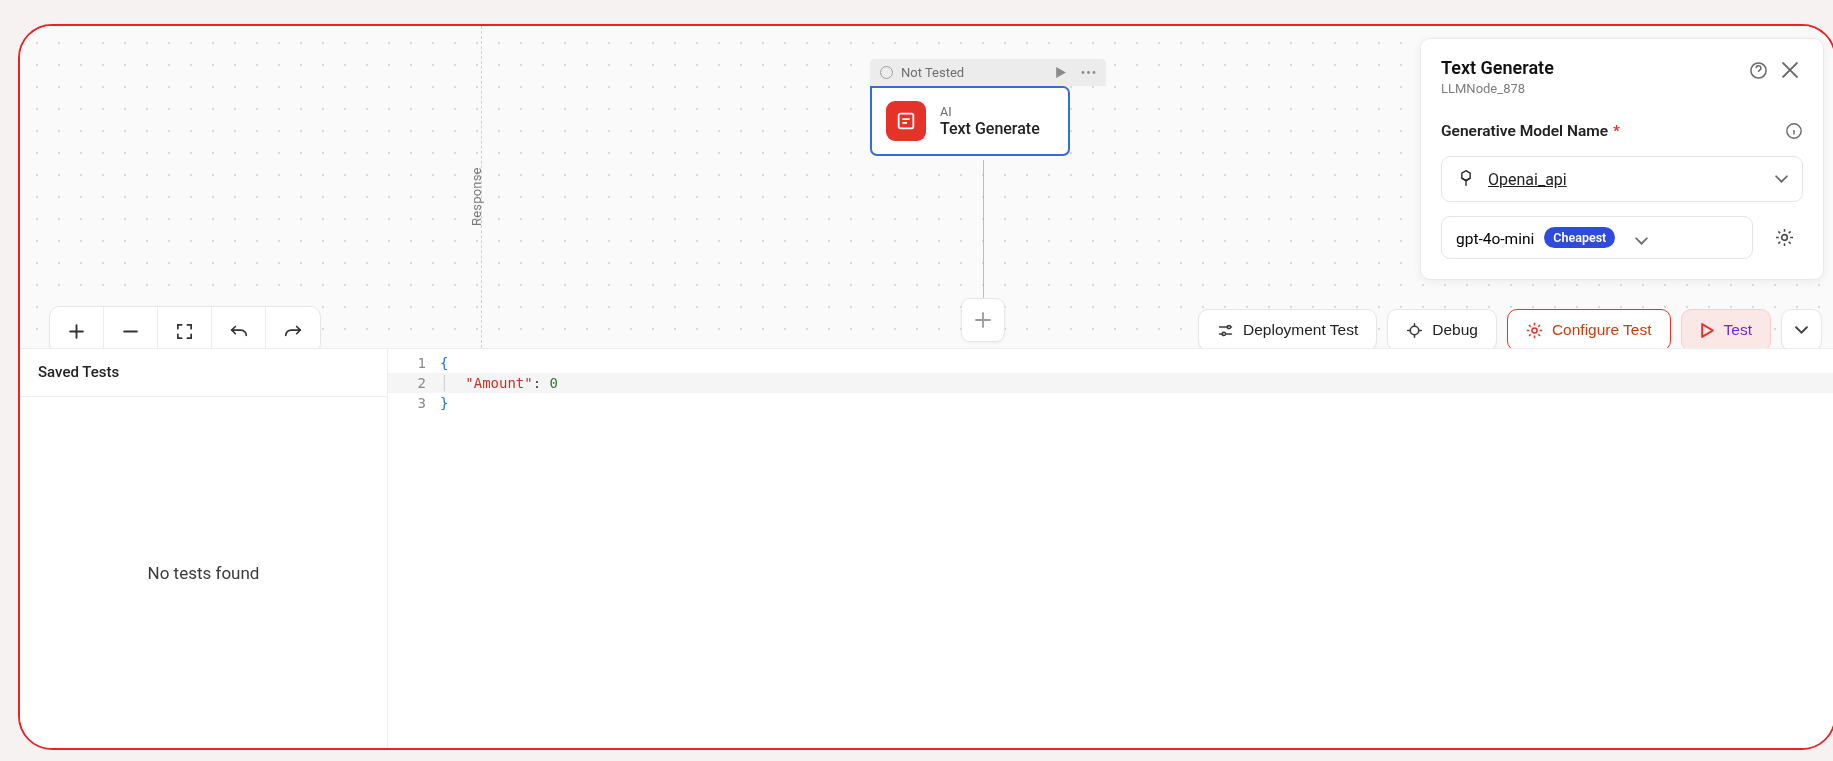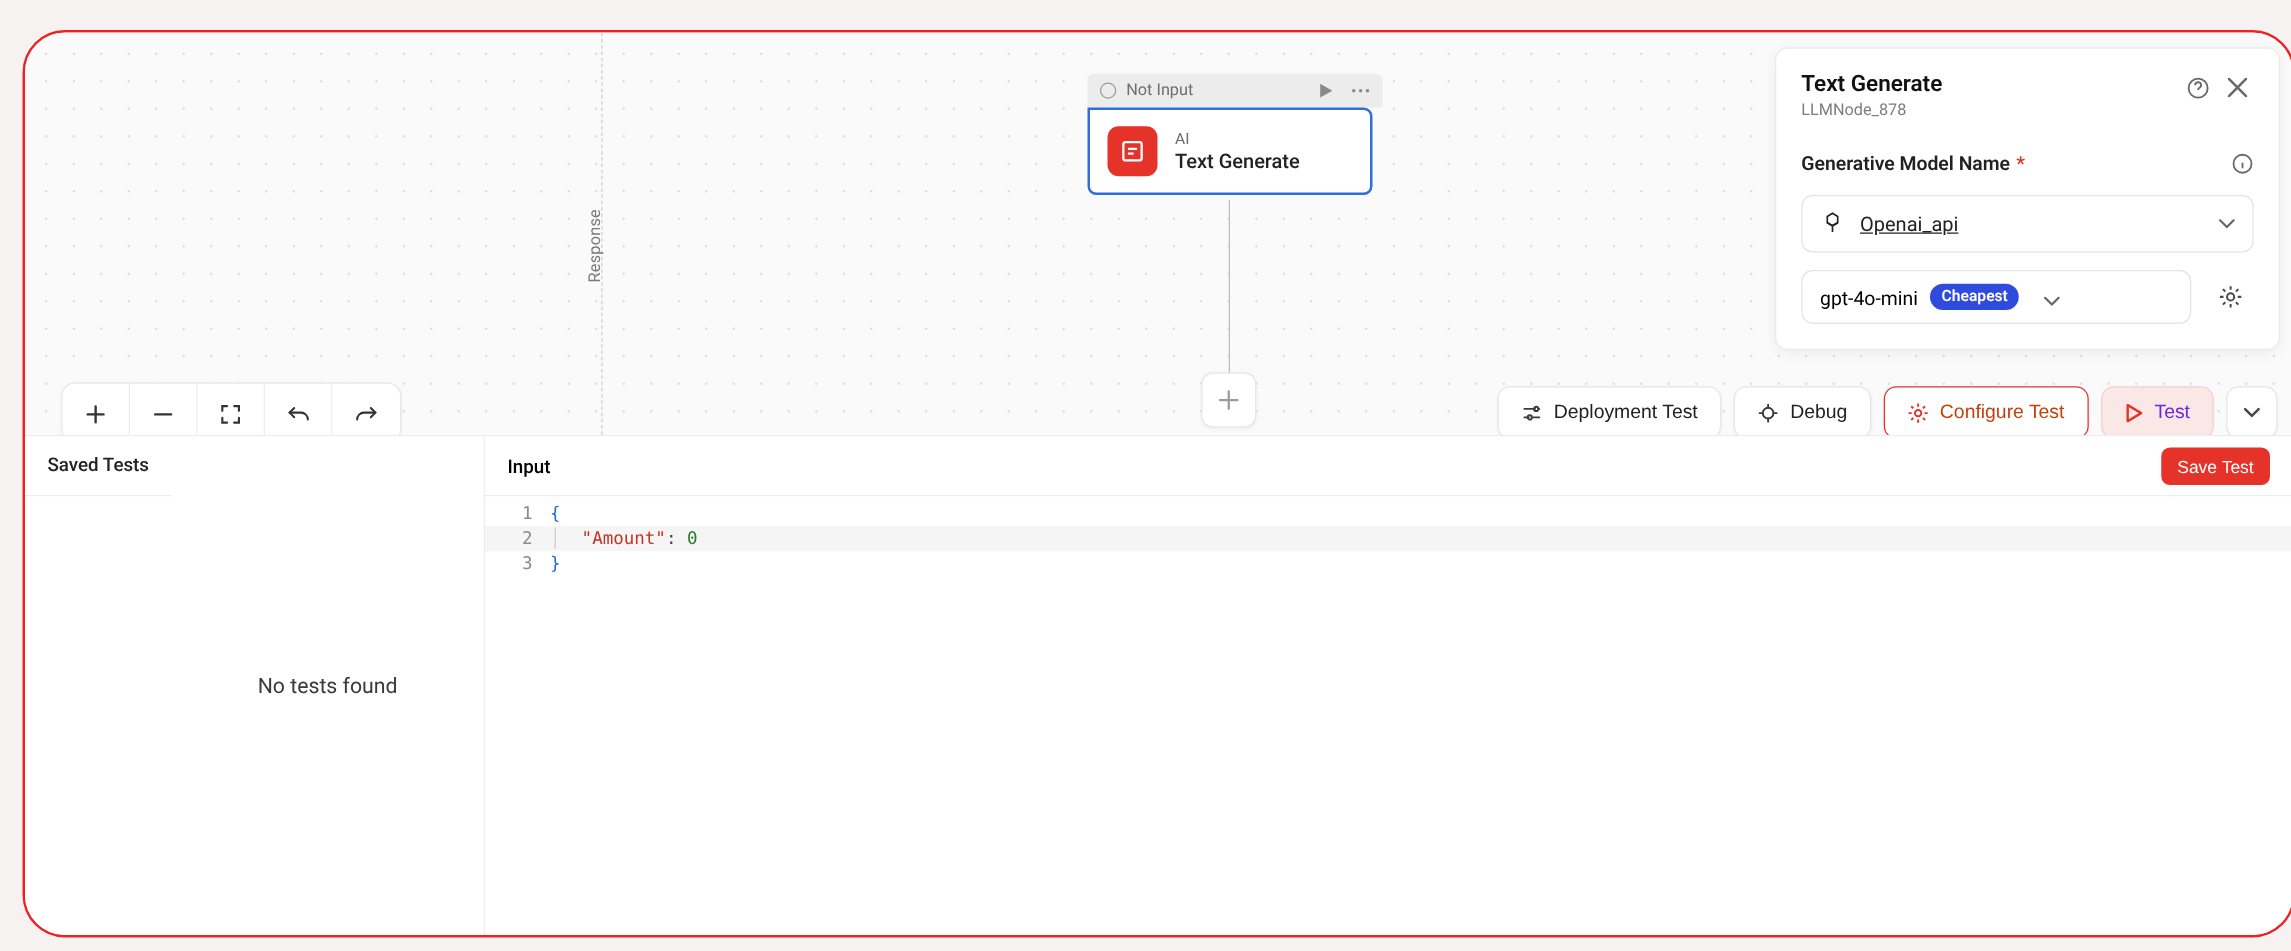--- a/index.html
+++ b/index.html
@@ -60,21 +60,21 @@
     padding: 6px 10px;
     width: 236px;
     font-size: 13px; color: #6e6e6e;
     gap: 8px;
   }
   .node-header-bar .nt-circle {
     width: 13px; height: 13px; border: 1.5px solid #9d9d9d; border-radius: 50%;
   }
   .node-header-bar .spacer { flex: 1; }
   .node-body {
-    width: 228px;
+    width: 200px;
     background: #fff;
     border: 2px solid #2f6fd6;
     border-radius: 0 7px 7px 7px;
     padding: 13px 14px;
     display: flex; gap: 14px; align-items: center;
   }
   .node-icon-sq {
     width: 40px; height: 40px; border-radius: 9px;
     background: #e6332a;
     display: flex; align-items: center; justify-content: center;
@@ -164,21 +164,21 @@
   .bottom-panel {
     position: absolute;
     left: 0; right: 0; top: 322px; bottom: 0;
     background: #fff;
     display: flex;
     border-top: 1px solid #ededed;
   }
   .saved-tests {
     width: 368px;
     border-right: 1px solid #ededed;
-    display: flex; flex-direction: row;
+    display: flex; flex-direction: column;
   }
   .saved-tests-header {
     padding: 14px 18px;
     font-size: 15px; font-weight: 500; color: #222;
     border-bottom: 1px solid #ededed;
     height: 48px;
   }
   .saved-tests-body {
     flex: 1;
     display: flex; align-items: center; justify-content: center;
@@ -283,21 +283,21 @@
 
 <div class="outer-frame">
 
   <div class="canvas">
     <div class="response-divider"></div>
     <div class="response-label">Response</div>
 
     <div class="node-wrap">
       <div class="node-header-bar">
         <span class="nt-circle"></span>
-        <span>Not Input</span>
+        <span>Not Tested</span>
         <span class="spacer"></span>
         <span>
           <svg width="13" height="13" viewBox="0 0 12 12">
               <path d="M2 1 L11 6 L2 11 Z" fill="#8a8a8a"></path>
             </svg>
         </span>
         <span style="margin-left:6px;">
           <svg width="15" height="13" viewBox="0 0 15 4">
               <circle cx="2" cy="2" r="1.4" fill="#8a8a8a"></circle>
               <circle cx="7.5" cy="2" r="1.4" fill="#8a8a8a"></circle>
@@ -394,27 +394,20 @@
   </div>
 
   <div class="canvas-drag-handle"></div>
 
   <div class="bottom-panel">
     <div class="saved-tests">
       <div class="saved-tests-header">Saved Tests</div>
       <div class="saved-tests-body">No tests found</div>
     </div>
     <div class="input-panel">
-      <div class="input-header">
-        <span style="font-size:15px;font-weight:500;">Input</span>
-        <span class="spacer"></span>
-        <button class="save-test-btn">
-          <span>Save Test</span>
-        </button>
-      </div>
       <div class="code-editor">
         <div class="code-line">
           <span class="gutter">1</span>
           <span class="code-text"><span class="tok-brace">{</span></span>
         </div>
         <div class="code-line hl">
           <span class="gutter">2</span>
           <span class="code-text"><span class="tok-guide">│  </span><span class="tok-str">"Amount"</span><span class="tok-colon">: </span><span class="tok-num">0</span></span>
         </div>
         <div class="code-line">

